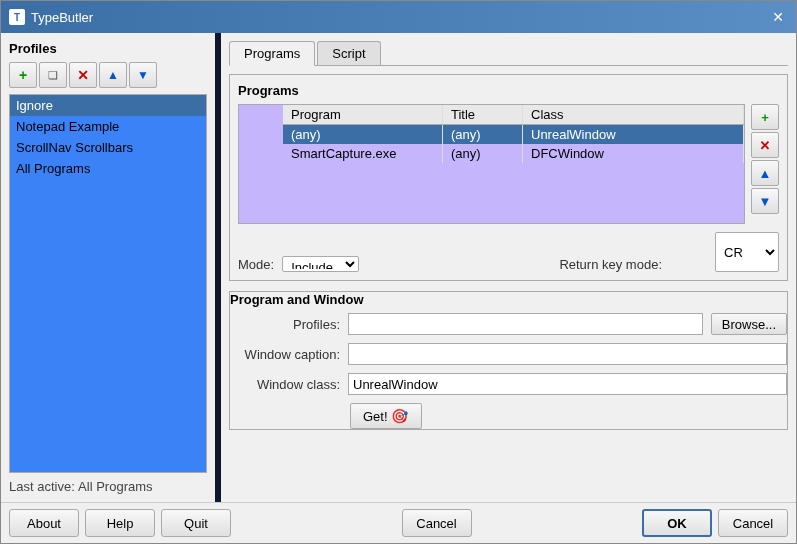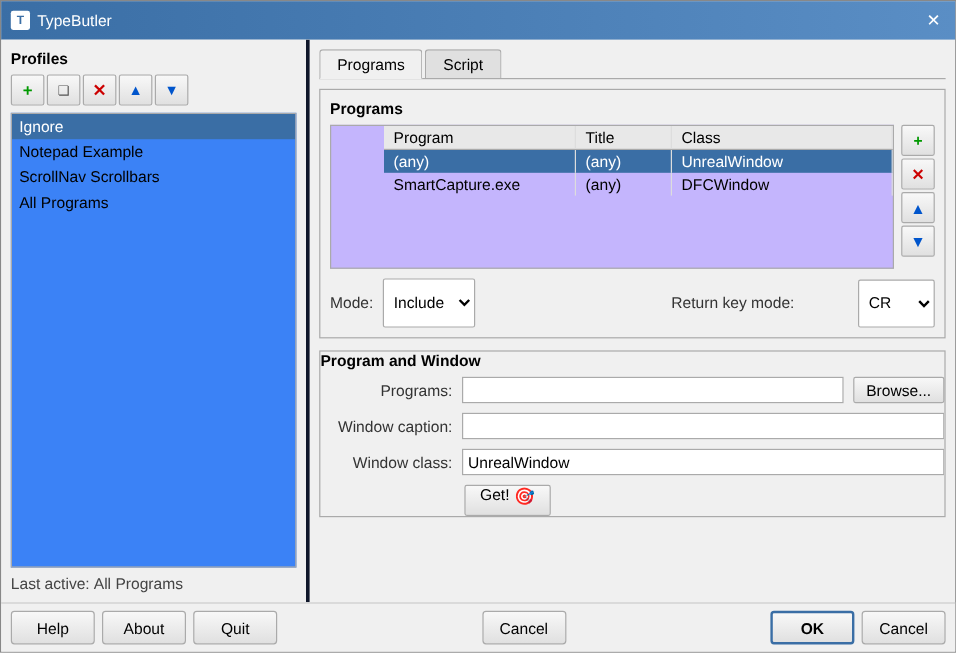--- a/index.html
+++ b/index.html
@@ -34,24 +34,24 @@
     }
 
     .main-content {
       display: flex;
       flex: 1;
       overflow: hidden;
     }
 
     
     .left-panel {
-      width: 257px;
+      width: 220px;
       display: flex;
       flex-direction: column;
-      border-right: 3px solid #0f172a;
+      border-right: 6px solid #0f172a;
       padding: 8px;
       background: #f0f0f0;
     }
     .section-title {
       font-weight: bold;
       margin-bottom: 6px;
       font-size: 13px;
     }
     .toolbar {
       display: flex;
@@ -170,30 +170,30 @@
       border: 1px solid #aaa;
       background: linear-gradient(to bottom, #f8f8f8, #e0e0e0);
       cursor: pointer;
       display: flex; align-items: center; justify-content: center;
       font-size: 12px;
       border-radius: 2px;
     }
 
     .mode-row {
       display: flex;
-      align-items: center;
+      align-items: flex-end;
       margin-top: 8px;
       gap: 8px;
     }
     .mode-label { color: #333; }
     .mode-select {
       border: 1px solid #aaa;
       background: white;
       padding: 2px 4px;
-      height: 41px;
+      height: 16px;
       border-radius: 2px;
     }
     .return-key-label { margin-left: auto; color: #333; }
     .return-select {
       border: 1px solid #aaa;
       background: white;
       padding: 2px 4px;
       height: 40px;
       border-radius: 2px;
       margin-left: 45px;
@@ -237,21 +237,21 @@
       gap: 10px;
       margin-top: 4px;
     }
     .get-btn {
       height: 26px;
       padding: 0 12px;
       border: 1px solid #aaa;
       background: linear-gradient(to bottom, #f8f8f8, #e0e0e0);
       cursor: pointer;
       border-radius: 2px;
-      display: flex; align-items: flex-start; gap: 4px;
+      display: flex; align-items: center; gap: 4px;
     }
     .get-hint {
       font-size: 12px;
       color: #0055cc;
     }
 
     
     .bottom-bar {
       display: flex;
       align-items: center;
@@ -375,21 +375,21 @@
           <select class="mode-select" id="mode-select"><option value="Include">Include</option><option value="Exclude">Exclude</option></select>
           <span class="return-key-label">Return key mode:</span>
           <select class="return-select" id="return-select"><option value="CR">CR</option><option value="LF">LF</option><option value="CRLF">CRLF</option></select>
         </div>
       </div>
 
       <div class="prog-window-group">
         <div class="group-title">Program and Window</div>
 
         <div class="form-row">
-          <span class="form-label">Programs:</span>
+          <span class="form-label">Profiles:</span>
           <input class="form-input" type="text" id="program-input" style="">
           <button class="browse-btn">Browse...</button>
         </div>
 
         <div class="form-row">
           <span class="form-label">Window caption:</span>
           <input class="form-input" type="text" id="caption-input" style="">
         </div>
 
         <div class="form-row">
@@ -403,22 +403,22 @@
             <span>Get!</span>
             <span style="font-size:14px;">🎯</span>
           </button>
         </div>
       </div>
 
     </div>
   </div>
 
   <div class="bottom-bar">
+    <button class="bottom-btn">About</button>
     <button class="bottom-btn">Help</button>
-    <button class="bottom-btn">About</button>
     <button class="bottom-btn">Quit</button>
     <div class="spacer"></div>
     <button class="bottom-btn">Cancel</button>
     <div class="spacer"></div>
     <button class="bottom-btn ok-btn">OK</button>
     <button class="bottom-btn">Cancel</button>
   </div>
 
 </div>
 

